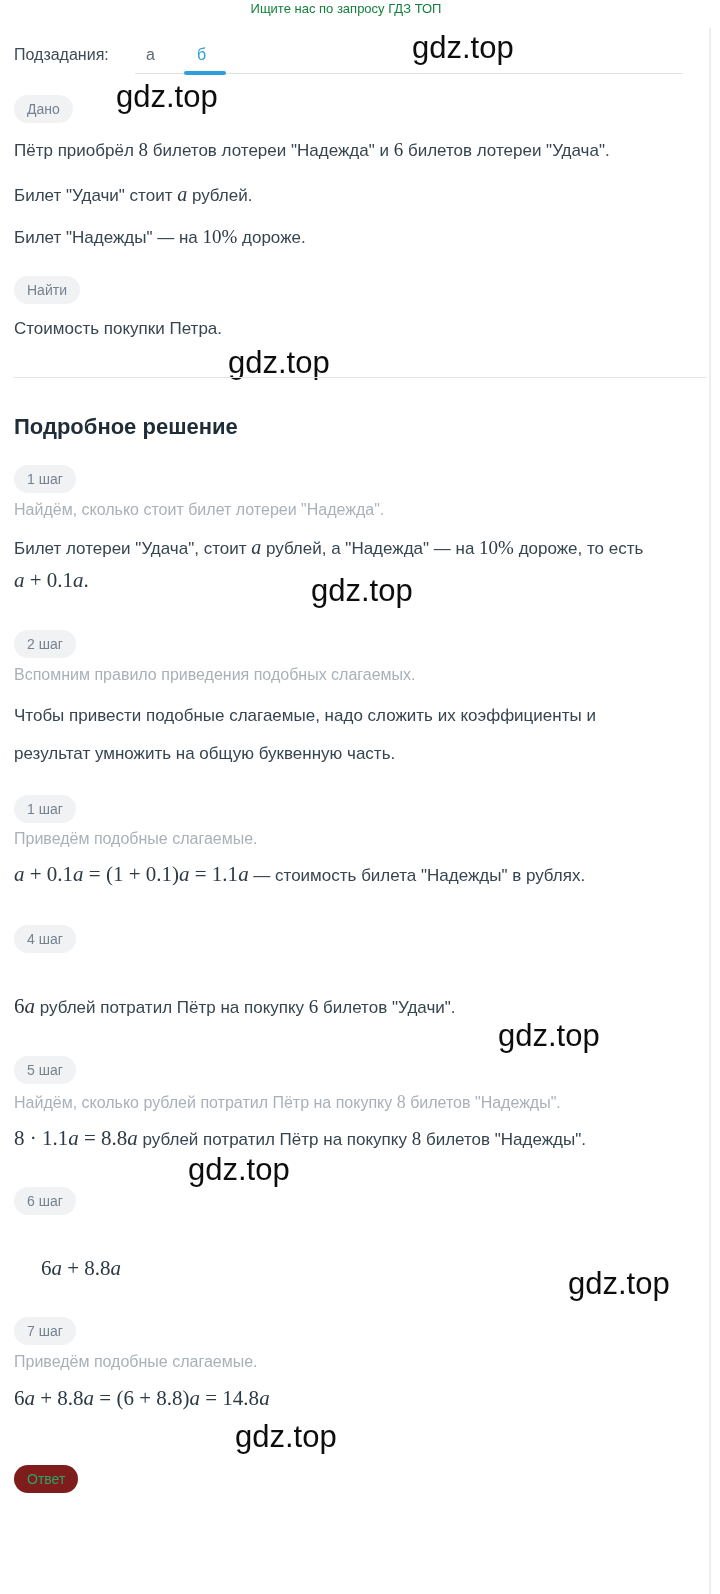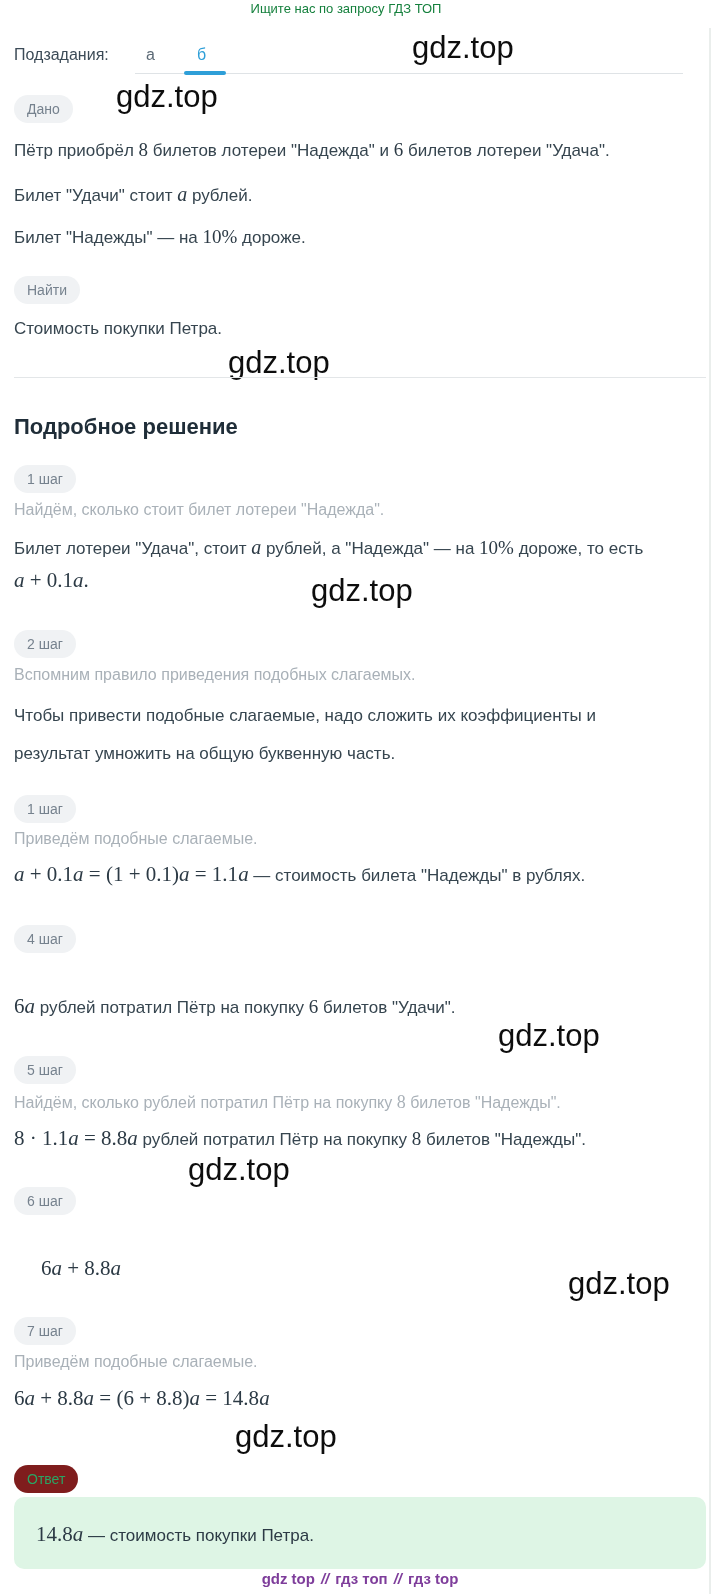--- a/index.html
+++ b/index.html
@@ -112,23 +112,15 @@
   </div>
 
   <div class="abs badge badge-gray" style="left:14px;top:1187px;">6 шаг</div>
   <div class="abs math math-display" style="left:14px;top:1256px;margin-left:27px;">6<i>a</i> + 8.8<i>a</i></div>
 
   <div class="abs badge badge-gray" style="left:14px;top:1317px;">7 шаг</div>
   <div class="abs gray-line" style="left:14px;top:1353px;">Приведём подобные слагаемые.</div>
   <div class="abs math math-display" style="left:14px;top:1386px;">6<i>a</i> + 8.8<i>a</i> = (6 + 8.8)<i>a</i> = 14.8<i>a</i></div>
 
   <div class="abs badge badge-green" style="left:14px;top:1465px;">Ответ</div>
-  <div class="abs answer-box" style="left:14px;top:1497px;width:692px;height:72px;">
-    <div class="answer-text">
-      <span class="math math-display">14.8<i>a</i></span><span> — стоимость покупки Петра.</span>
-    </div>
-  </div>
 
-  <div class="abs footer" style="left:0;top:1570px;">
-    <span>gdz top</span><i>//</i><span>гдз топ</span><i>//</i><span>гдз top</span>
-  </div>
 
 </div>
 
 </body></html>

